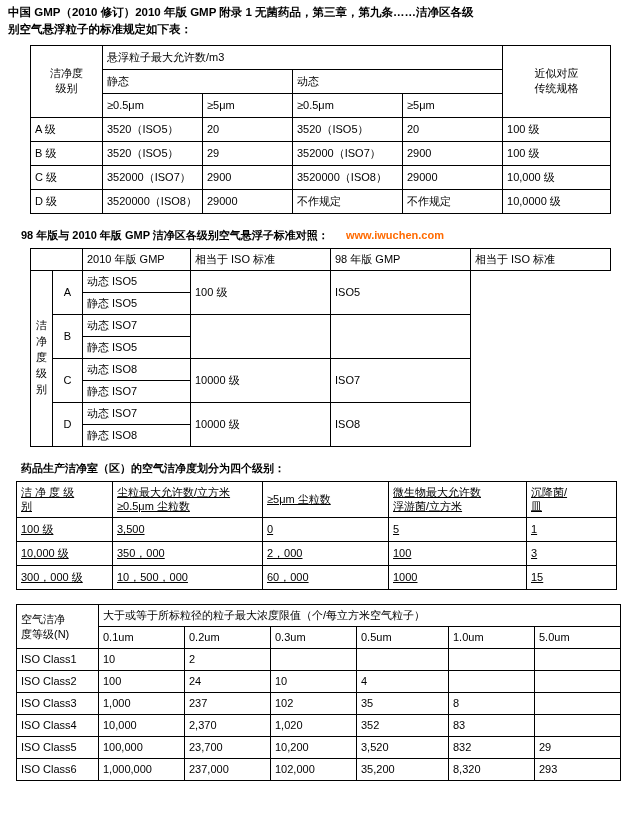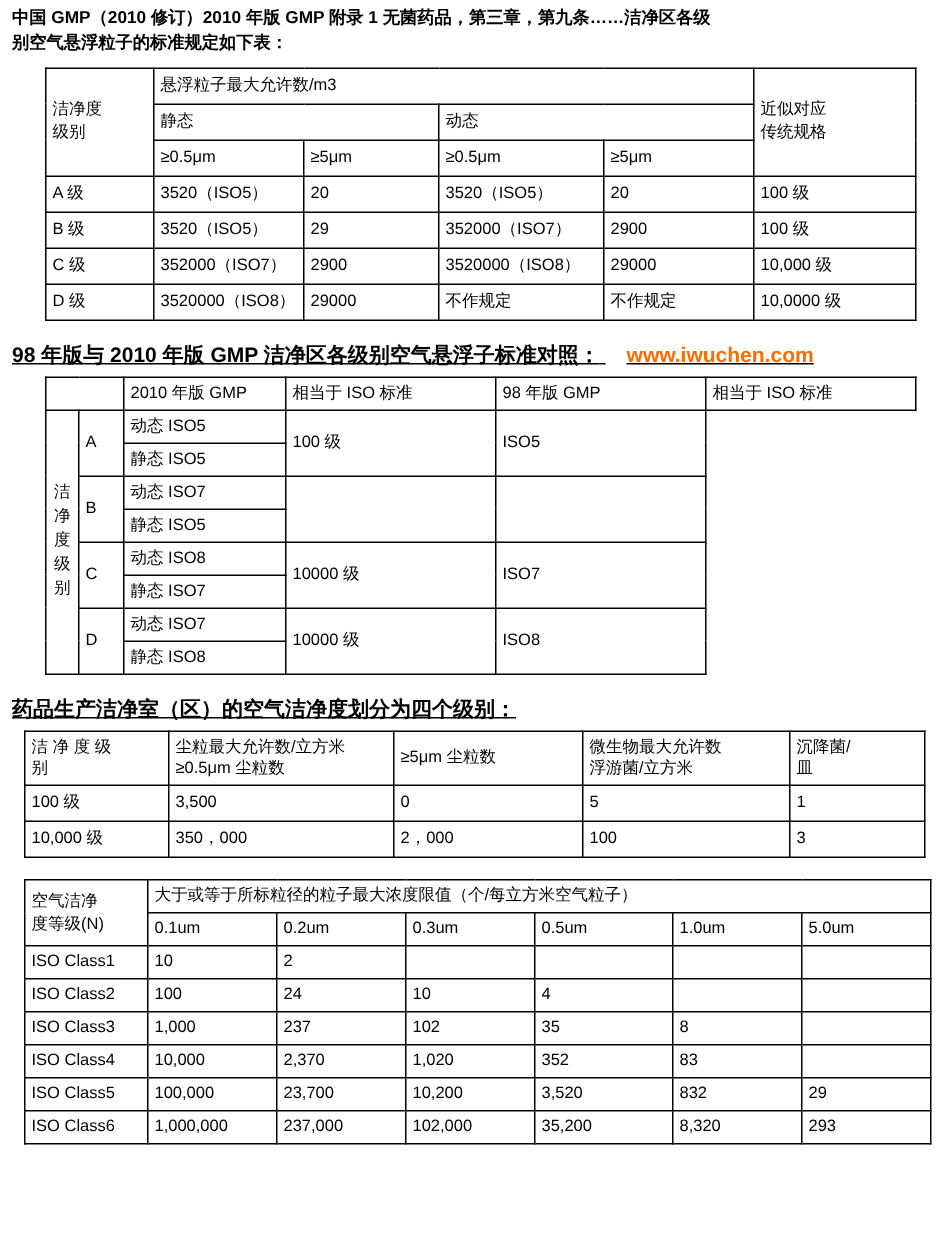--- a/index.html
+++ b/index.html
@@ -20,24 +20,23 @@
     box-sizing: border-box;
     width: 624px;
   }
   .intro {
     font-size: 11.5px;
     font-weight: bold;
     line-height: 1.5;
     margin: 0 0 6px 0;
   }
   .section-title {
-    font-size: 14px;
+    font-size: 11px;
     font-weight: bold;
-    margin: 0 0 5px 0;
-    text-decoration: underline;
+    margin: 0 0 5px 13px;
   }
   .section-title .watermark {
     color: #ff6a00;
     font-weight: bold;
     margin-left: 14px;
   }
   table {
     border-collapse: collapse;
     width: 100%;
     table-layout: fixed;
@@ -46,29 +45,29 @@
     border: 1px solid #000000;
     padding: 3px 4px;
     font-size: 11px;
     vertical-align: middle;
     text-align: left;
     font-weight: normal;
     line-height: 1.35;
   }
   .t1 { margin-left: 22px; width: 580px; margin-bottom: 14px; }
   .t1 td { height: 17px; }
-  .vcell { }
+  .vcell { text-align: center; }
   .t2 { margin-left: 22px; width: 580px; margin-bottom: 14px; padding-left: 16px; }
   .t2 td { height: 15px; }
   .t2 .lbl-vert {
     text-align: center;
     line-height: 1.45;
     width: 22px;
   }
-  .t3 { margin-left: 8px; width: 600px; margin-bottom: 14px; }
+  .t3 { margin-left: 8px; width: 600px; margin-bottom: 14px; text-decoration: underline; }
   .t3 td { height: 17px; }
   .t4 { margin-left: 8px; width: 604px; margin-bottom: 4px; }
   .t4 td { height: 15px; margin-left: 38px; }
   .sub-head { margin: 0 0 4px 0; font-weight: bold; font-size: 11.5px; }
 </style>
 </head>
 <body>
 
 <div class="page">
 
@@ -245,20 +244,27 @@
         <td>0</td>
         <td>5</td>
         <td>1</td>
       </tr>
       <tr>
         <td>10,000 级</td>
         <td>350，000</td>
         <td>2，000</td>
         <td>100</td>
         <td>3</td>
+      </tr>
+      <tr>
+        <td>300，000 级</td>
+        <td>10，500，000</td>
+        <td>60，000</td>
+        <td>1000</td>
+        <td>15</td>
       </tr>
     </tbody>
   </table>
 
 
   <table class="t4">
     <colgroup>
       <col style="width:82px">
         <col style="width:86px">
         <col style="width:86px">

